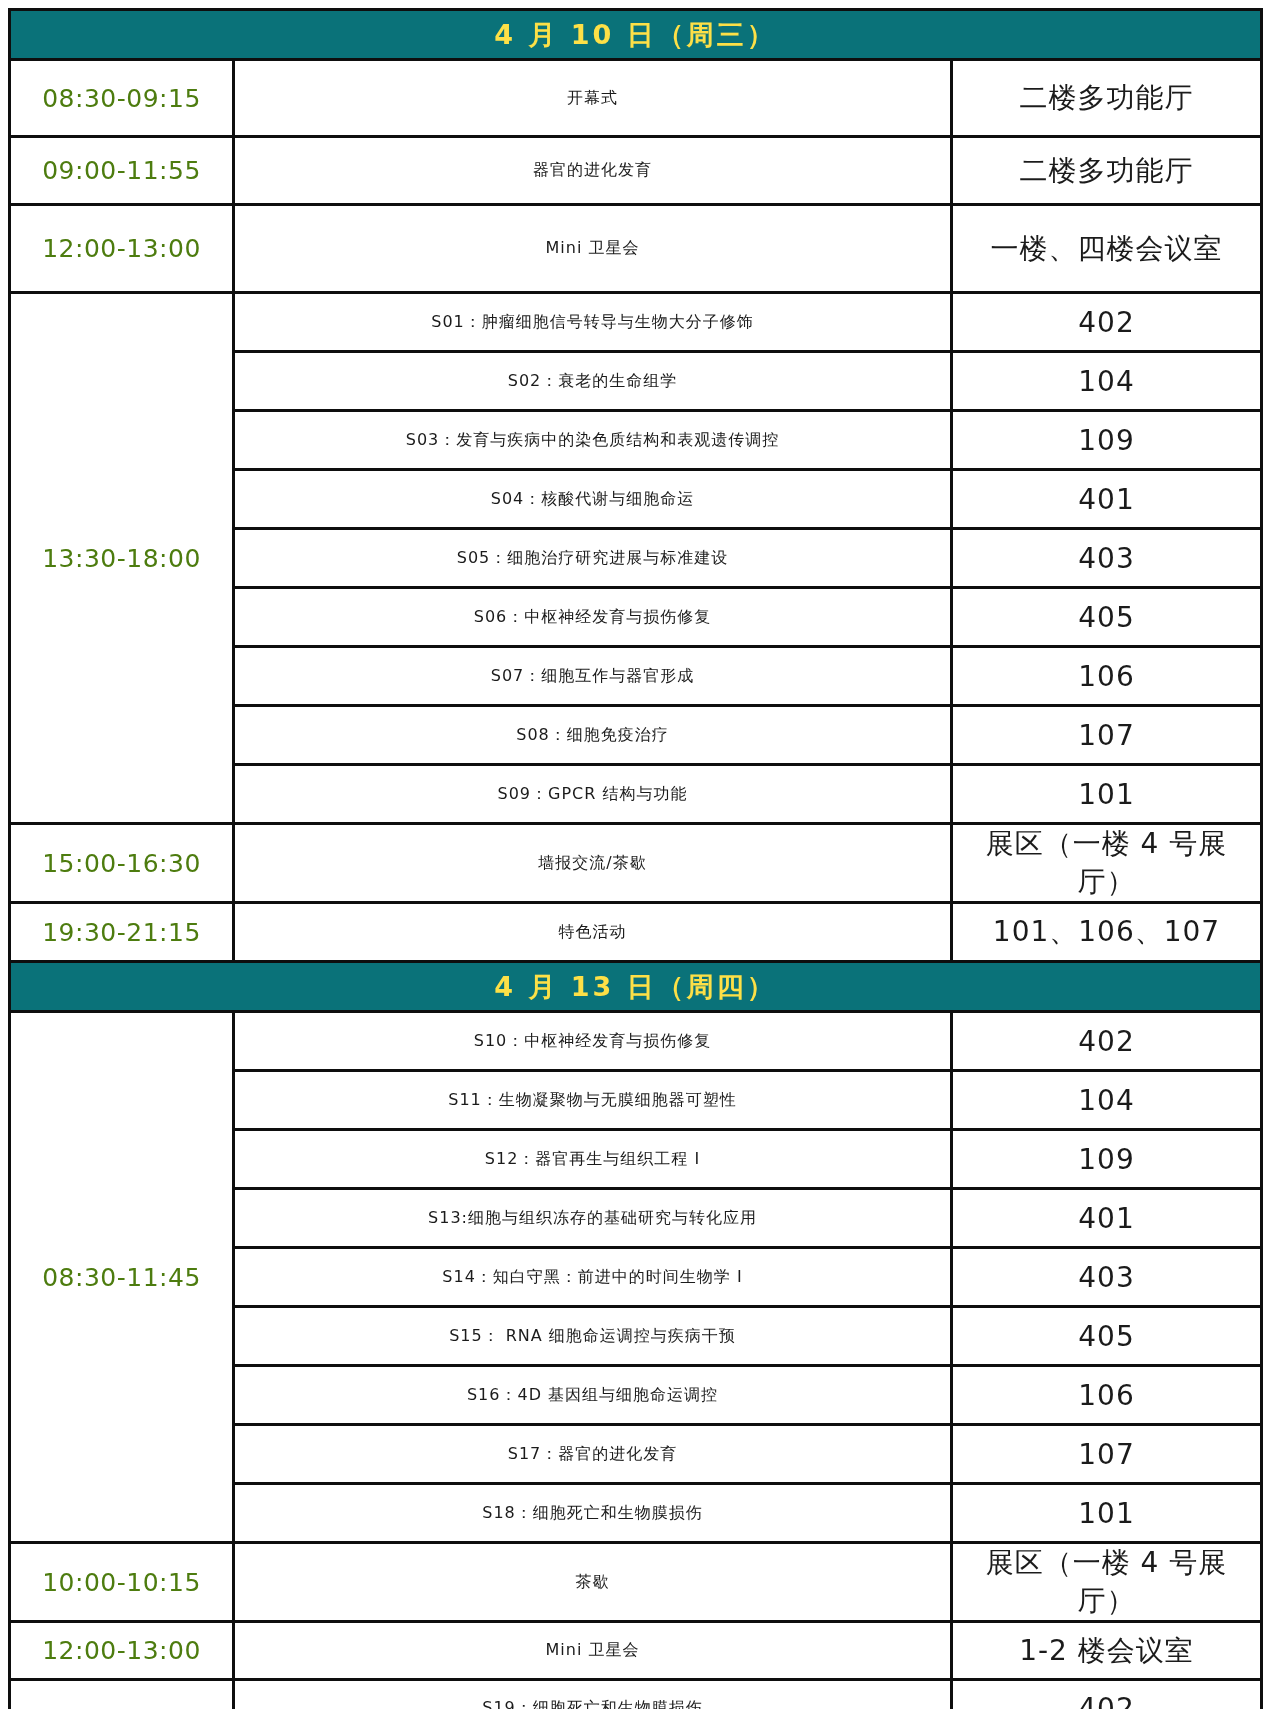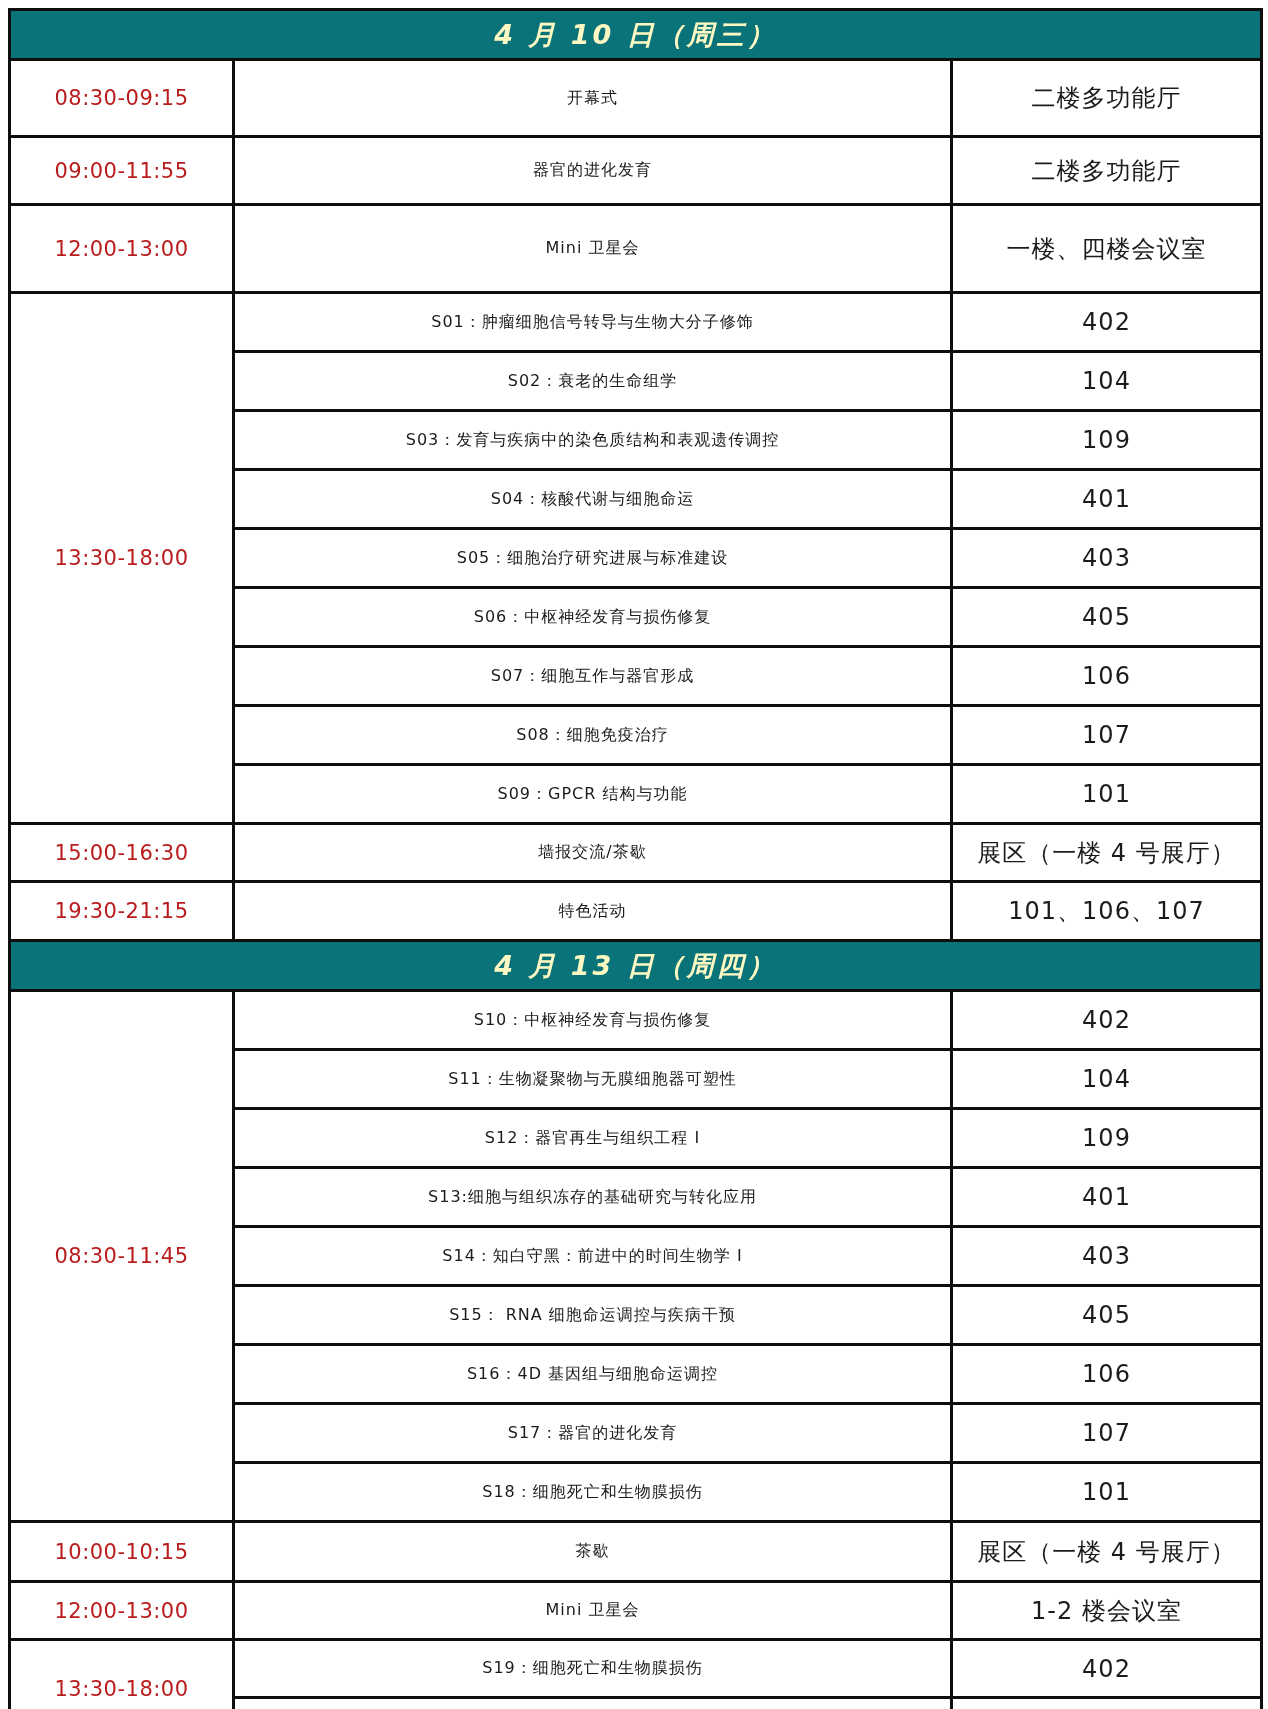--- a/index.html
+++ b/index.html
@@ -28,39 +28,38 @@
   td {
     border: 3px solid #0e0e0e;
     text-align: center;
     vertical-align: middle;
     color: #1b1b1b;
     padding: 0 6px;
     box-sizing: border-box;
   }
   tr.day-header td {
     background: #0a7279;
-    color: #fef9c3;
+    color: #fde047;
     font-weight: bold;
     font-size: 27px;
     letter-spacing: 3px;
     height: 50px;
-    font-style: italic;
   }
   td.time {
-    font-size: 21px;
-    color: #b91c1c;
+    font-size: 25px;
+    color: #4d7c0f;
     letter-spacing: 0.5px;
     white-space: nowrap;
   }
   td.event {
     font-size: 16px;
     letter-spacing: 1px;
   }
   td.room {
-    font-size: 24px;
+    font-size: 28px;
     letter-spacing: 1px;
   }
   tr.rh1 { height: 77px; }
   tr.rh2 { height: 68px; }
   tr.rh3 { height: 88px; }
   tr.rs  { height: 59px; }
   tr.rb  { height: 58px; }
   tr.rb2 { height: 59px; }
   tr.rt  { height: 60px; }
   tr.rlast { height: 58px; }

